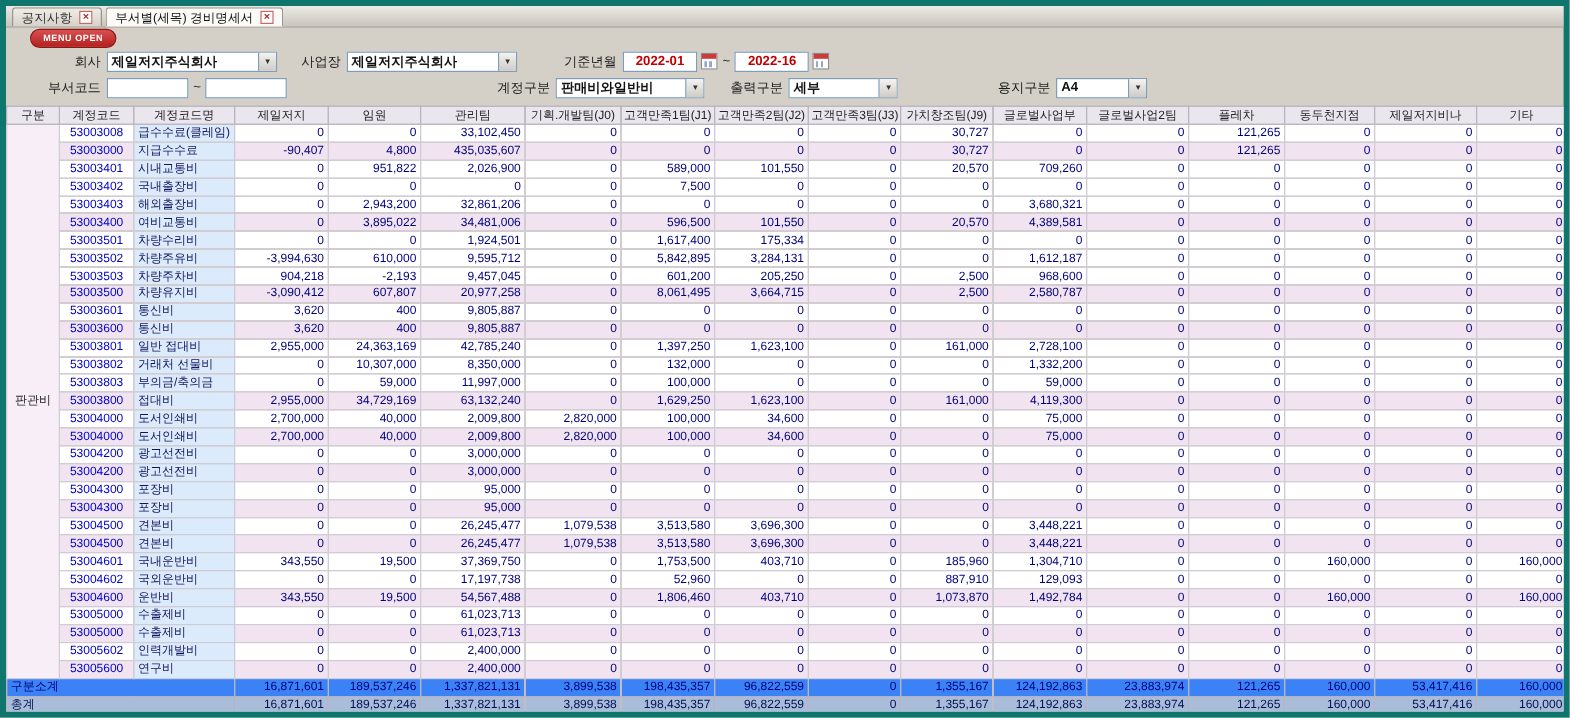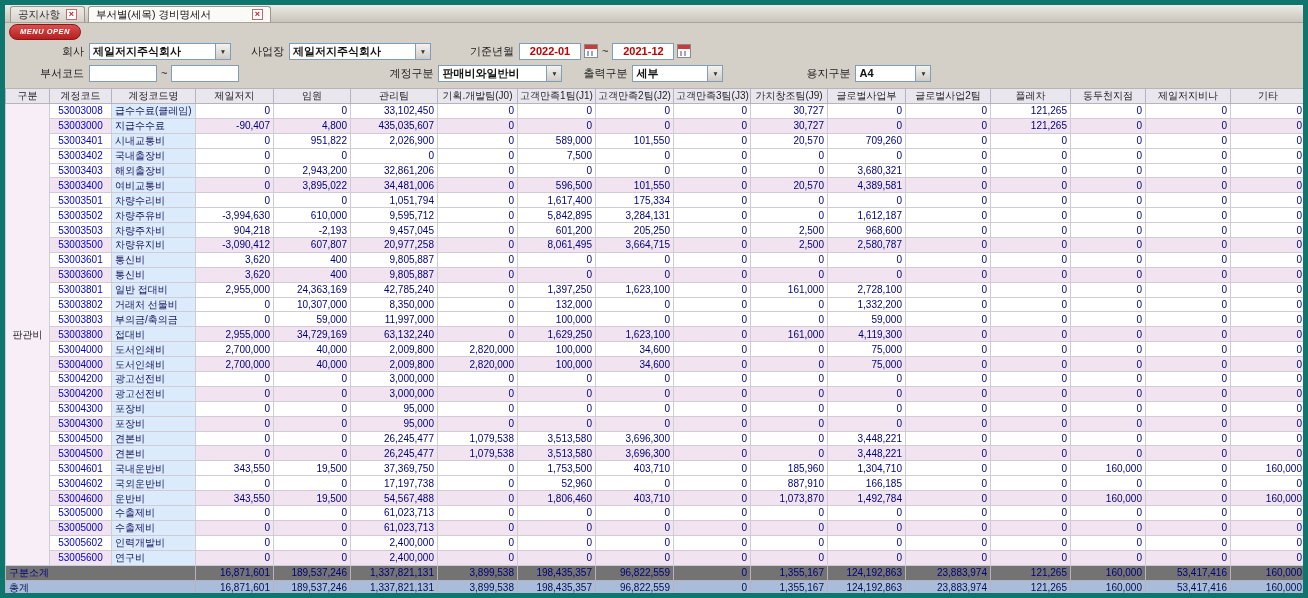--- a/index.html
+++ b/index.html
@@ -4,28 +4,28 @@
 <style>
   * { box-sizing: border-box; margin: 0; padding: 0; }
   body { font-family: "Liberation Sans", "DejaVu Sans", sans-serif; }
   .page { width:1308px; height:598px; position:relative; background:#d4d0c8; overflow:hidden; border:5px solid #0f766e; }
 
   
   .tabbar { height:18px; background:linear-gradient(#eceae4,#c9c5bd); display:flex; align-items:flex-end; padding-left:5px; border-bottom:1px solid #a8a49c; }
   .tab { height:16px; display:flex; align-items:center; padding:0 7px; font-size:10.5px; color:#333;
          background:linear-gradient(#efece6,#d6d2ca); border:1px solid #9a968e; border-bottom:none;
          border-radius:3px 3px 0 0; margin-right:3px; white-space:nowrap; cursor:default; }
-  .tab.active { background:#fbfaf7; color:#111;gap:35px; }
+  .tab.active { background:#fbfaf7; color:#111; }
   .tab-close { margin-left:6px; width:11px; height:11px; background:#fff; border:1px solid #c46a6a; color:#c02020;
                font-size:9px; line-height:9px; display:flex; align-items:center; justify-content:center; font-weight:bold; }
 
   
   .menubar { height:15px; position:relative; }
-  .menu-open { position:absolute; left:4px; top:1px; background:linear-gradient(#d85050,#b52020); color:#fff;
-               font-size:7.5px; font-weight:bold; font-style:italic; letter-spacing:.5px; padding:2px 10px 3px;
+  .menu-open { position:absolute; left:20px; top:1px; background:linear-gradient(#d85050,#b52020); color:#fff;
+               font-size:7.5px; font-weight:bold; letter-spacing:.5px; padding:2px 10px 3px;
                border-radius:8px; border:1px solid #8e1616; cursor:pointer; }
 
   
   .filters { padding:2px 0 4px 0; }
   .frow { height:22px; display:flex; align-items:center; }
   .flabel { display:inline-block; text-align:right; font-size:11px; color:#1c1c1c; padding-right:5px; white-space:nowrap; }
   .field { height:17px; background:#fff; border:1px solid #7f9db9; display:flex; align-items:center; }
   .combo { cursor:pointer;font-weight:bold; }
   .combo .val { flex:1; font-size:11px; padding:0 3px; color:#111; white-space:nowrap; overflow:hidden; }
   .combo .btn { width:15px; height:100%; background:linear-gradient(#f4f3f0,#cfccc6); border-left:1px solid #7f9db9;
@@ -43,21 +43,21 @@
   table { border-collapse:collapse; table-layout:fixed; width:1300px; }
   th { background:#e9e6ee; border:1px solid #b6b2c0; font-size:10px; font-weight:normal; color:#222;
        height:15px; padding:0 2px; white-space:nowrap; overflow:hidden; }
   td { border:1px solid #cfccd8; font-size:10px; height:14.9px; line-height:13px; padding:0 3px;
        white-space:nowrap; overflow:hidden; }
   td.num  { text-align:right; color:#00007d; background:#fff; }
   td.code { text-align:center; color:#0000cc; background:#fff; }
   td.name { text-align:left; background:#dcebfb; color:#14145e; }
   td.group{ background:#f7eef7; text-align:center; vertical-align:middle; color:#222; }
   tr.sub td.num, tr.sub td.code { background:#f1e4f0; }
-  tfoot tr.subrow td { background:#737373; color:#00007d; font-weight:normal; }
+  tfoot tr.subrow td { background:#3b82f6; color:#00007d; font-weight:normal; }
   tfoot tr.totrow td { background:#a9bdda; color:#001050; }
   tfoot td.flabel2 { text-align:left; color:#111; }
   tfoot td { border-color:#b6b2c0; }
   .vscroll { width:8px; background:#e2ded6; border-left:1px solid #b0aca4; }
   .vthumb { height:70px; background:#c6c2ba; margin:1px; border:1px solid #a8a49c; }
   .hscroll { height:8px; background:#e2ded6; border-top:1px solid #b0aca4; position:relative; }
   .hthumb { position:absolute; left:1px; top:1px; height:5px; width:300px; background:#c6c2ba; border:1px solid #a8a49c; }
 </style>
 </head>
 <body>
@@ -91,30 +91,30 @@
         <span class="val">제일저지주식회사</span>
         <span class="btn">▼</span>
       </div>
       <span class="flabel" style="width:88px">기준년월</span>
       <div class="field datebox">
         <span>2022-01</span>
       </div>
       <span class="cal"></span>
       <span class="tilde">~</span>
       <div class="field datebox">
-        <span>2021-12</span>
+        <span>2022-16</span>
       </div>
       <span class="cal"></span>
     </div>
     <div class="frow">
       <span class="flabel" style="width:84px">부서코드</span>
       <input class="textin" value="" style="">
       <span class="tilde">~</span>
       <input class="textin" value="" style="">
-      <span class="flabel" style="width:199px">계정구분</span>
+      <span class="flabel" style="width:224px">계정구분</span>
       <div class="field combo" style="width:124px">
         <span class="val">판매비와일반비</span>
         <span class="btn">▼</span>
       </div>
       <span class="flabel" style="width:70px">출력구분</span>
       <div class="field combo" style="width:91px">
         <span class="val">세부</span>
         <span class="btn">▼</span>
       </div>
       <span class="flabel" style="width:132px">용지구분</span>
@@ -275,21 +275,21 @@
             <td class="num">0</td>
             <td class="num">0</td>
             <td class="num">0</td>
             <td class="num">0</td>
           </tr>
           <tr>
             <td class="code">53003501</td>
             <td class="name">차량수리비</td>
             <td class="num">0</td>
             <td class="num">0</td>
-            <td class="num">1,051,794</td>
+            <td class="num">1,924,501</td>
             <td class="num">0</td>
             <td class="num">1,617,400</td>
             <td class="num">175,334</td>
             <td class="num">0</td>
             <td class="num">0</td>
             <td class="num">0</td>
             <td class="num">0</td>
             <td class="num">0</td>
             <td class="num">0</td>
             <td class="num">0</td>
@@ -623,21 +623,21 @@
             <td class="code">53004602</td>
             <td class="name">국외운반비</td>
             <td class="num">0</td>
             <td class="num">0</td>
             <td class="num">17,197,738</td>
             <td class="num">0</td>
             <td class="num">52,960</td>
             <td class="num">0</td>
             <td class="num">0</td>
             <td class="num">887,910</td>
-            <td class="num">166,185</td>
+            <td class="num">129,093</td>
             <td class="num">0</td>
             <td class="num">0</td>
             <td class="num">0</td>
             <td class="num">0</td>
             <td class="num">0</td>
           </tr>
           <tr class="sub">
             <td class="code">53004600</td>
             <td class="name">운반비</td>
             <td class="num">343,550</td>

